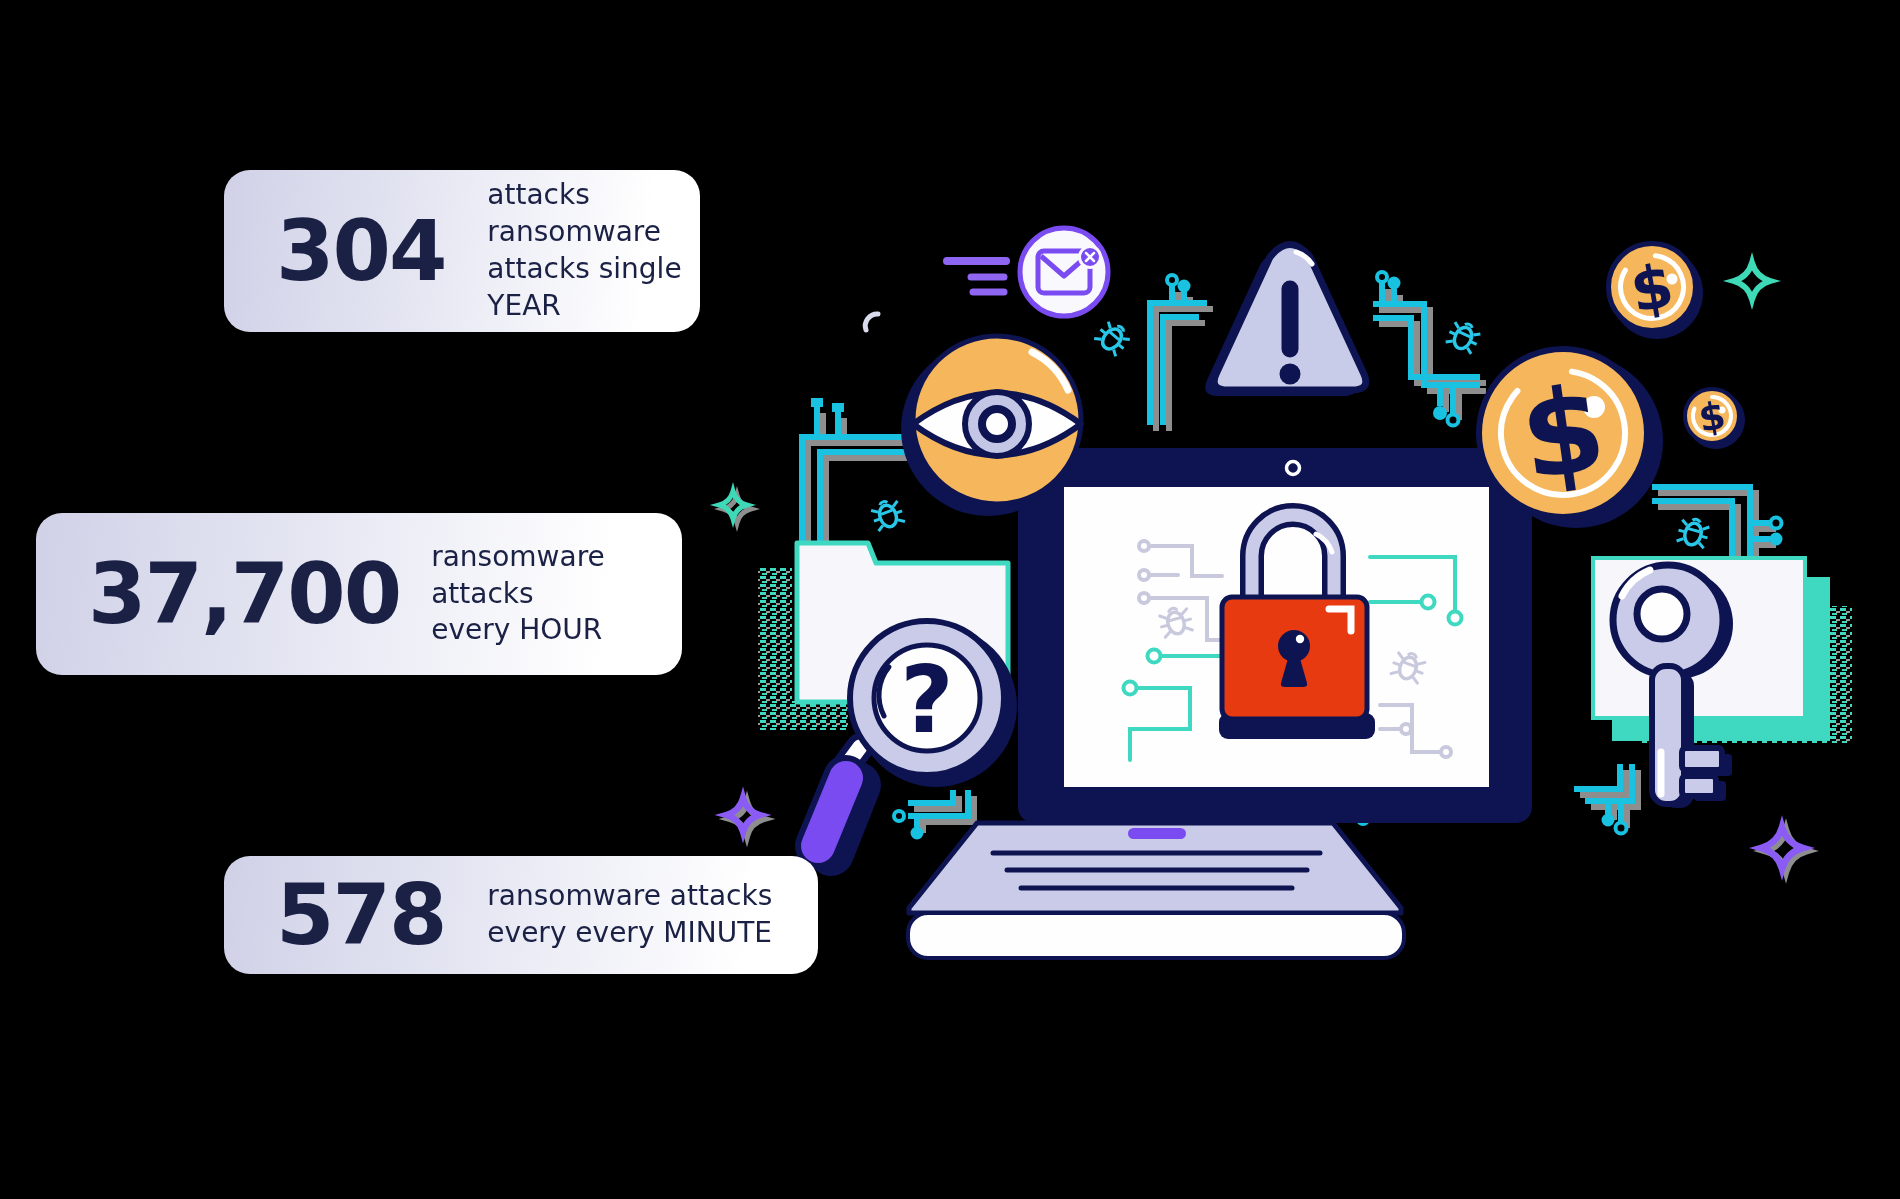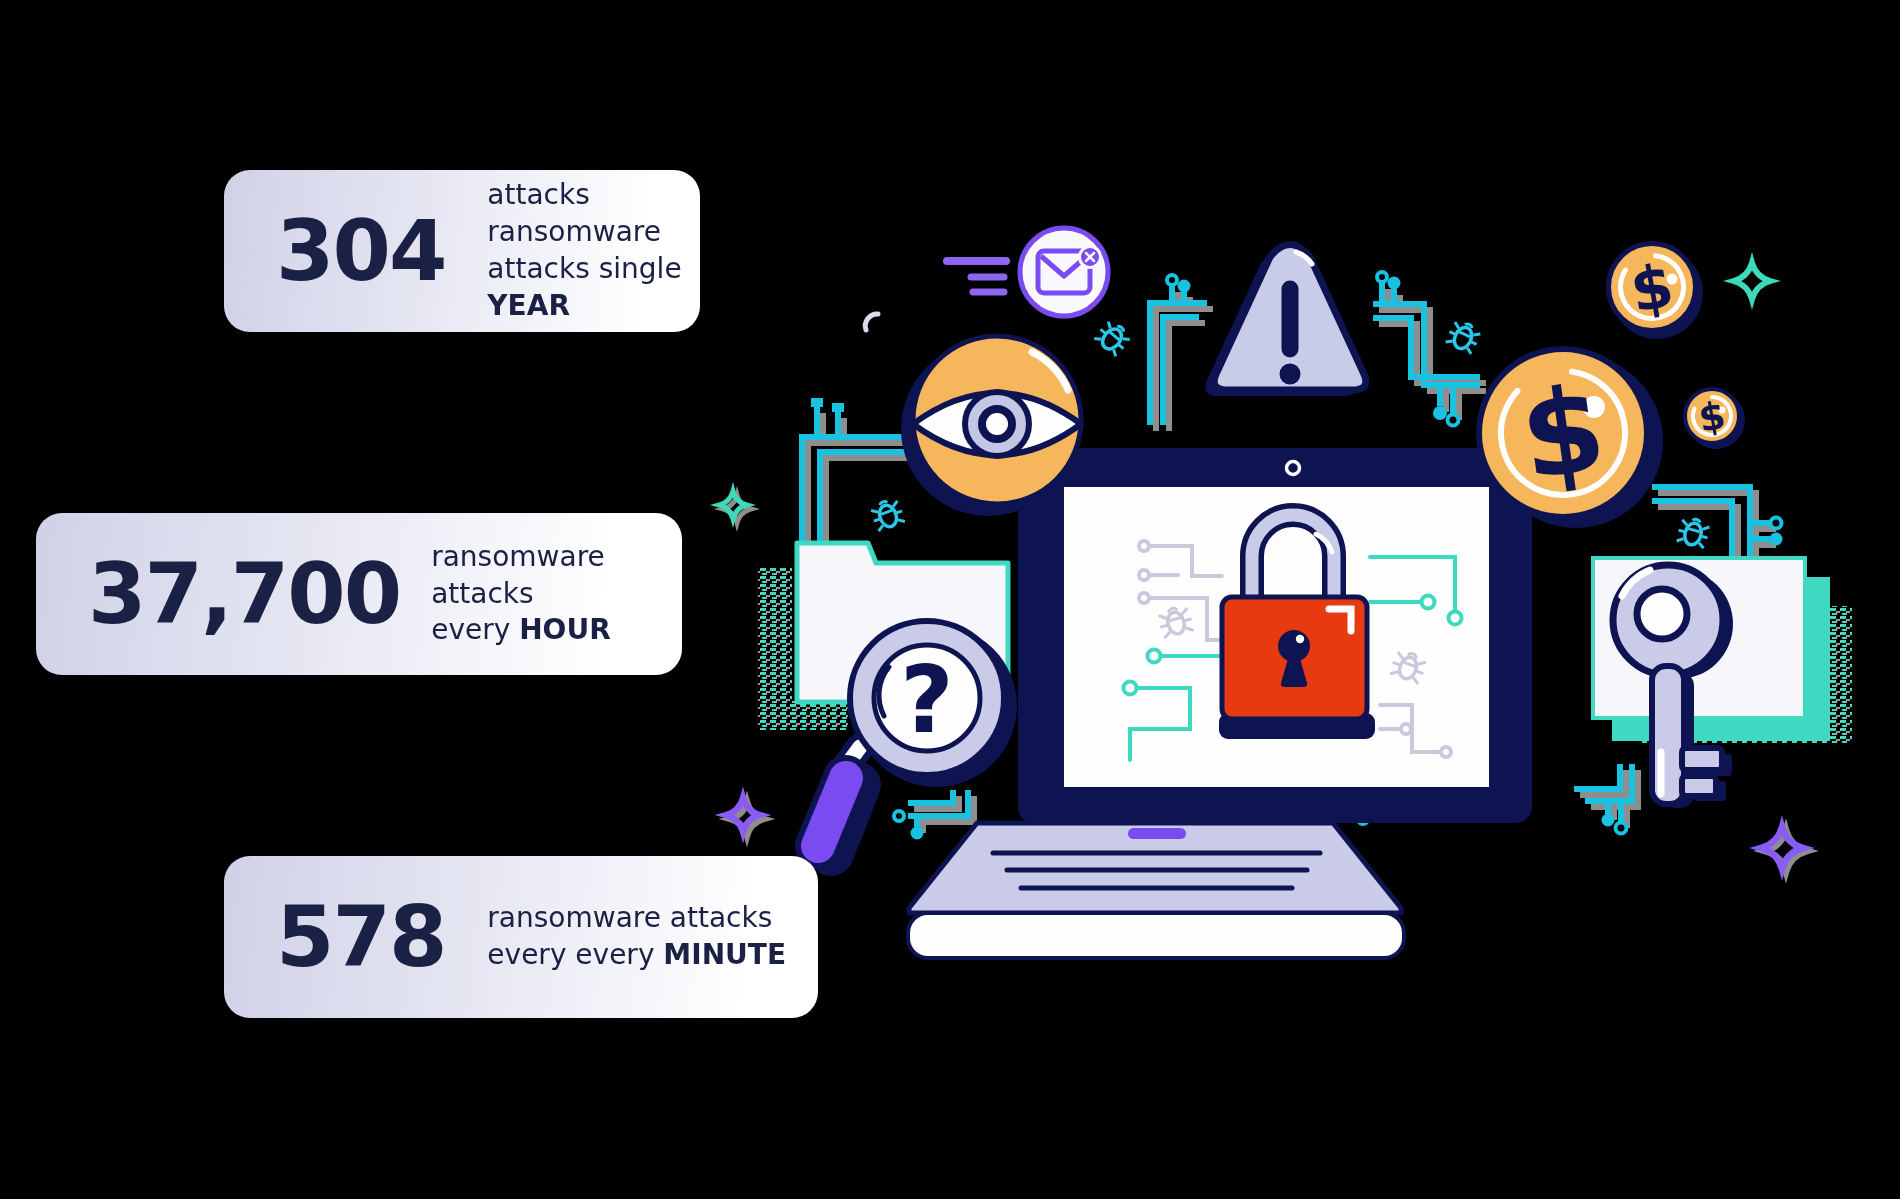--- a/index.html
+++ b/index.html
@@ -4,25 +4,25 @@
 <style>
   html,body{margin:0;padding:0;background:#000;width:1900px;height:1199px;overflow:hidden;
     font-family:"DejaVu Sans","Liberation Sans",sans-serif;}
   .stage{position:relative;width:1900px;height:1199px;background:#000;}
   svg.illu{position:absolute;left:0;top:0;}
   .card{position:absolute;display:flex;align-items:center;gap:42px;padding-left:52px;
     border-radius:26px;background:linear-gradient(96deg,#d0d1e7 0%,#e7e8f3 45%,#ffffff 88%);
     box-sizing:border-box;}
   .card-year  {left:224px;top:170px;width:476px;height:162px;}
   .card-hour  {left:36px; top:513px;width:646px;height:162px;gap:31px;}
-  .card-minute{left:224px;top:856px;width:594px;height:162px;}
+  .card-minute{left:224px;top:856px;width:594px;height:118px;}
   .stat-value{font-size:84px;font-weight:800;letter-spacing:-2px;color:#1b2145;line-height:1;
     white-space:nowrap;}
   .stat-desc{font-size:28px;line-height:1.32;font-weight:500;color:#1b2145;}
-  .stat-desc .em{font-weight:700;}
+  .stat-desc .em{font-weight:400;}
   text.coin-glyph{font-weight:bold;fill:#0d1451;font-family:"DejaVu Sans","Liberation Sans",sans-serif;}
   text.q-glyph{font-weight:bold;fill:#0d1451;font-family:"DejaVu Sans","Liberation Sans",sans-serif;}
 </style>
 </head>
 <body>
 
 <div class="stage">
 
 <svg class="illu" width="1900" height="1199" viewBox="0 0 1900 1199">
   <defs>

